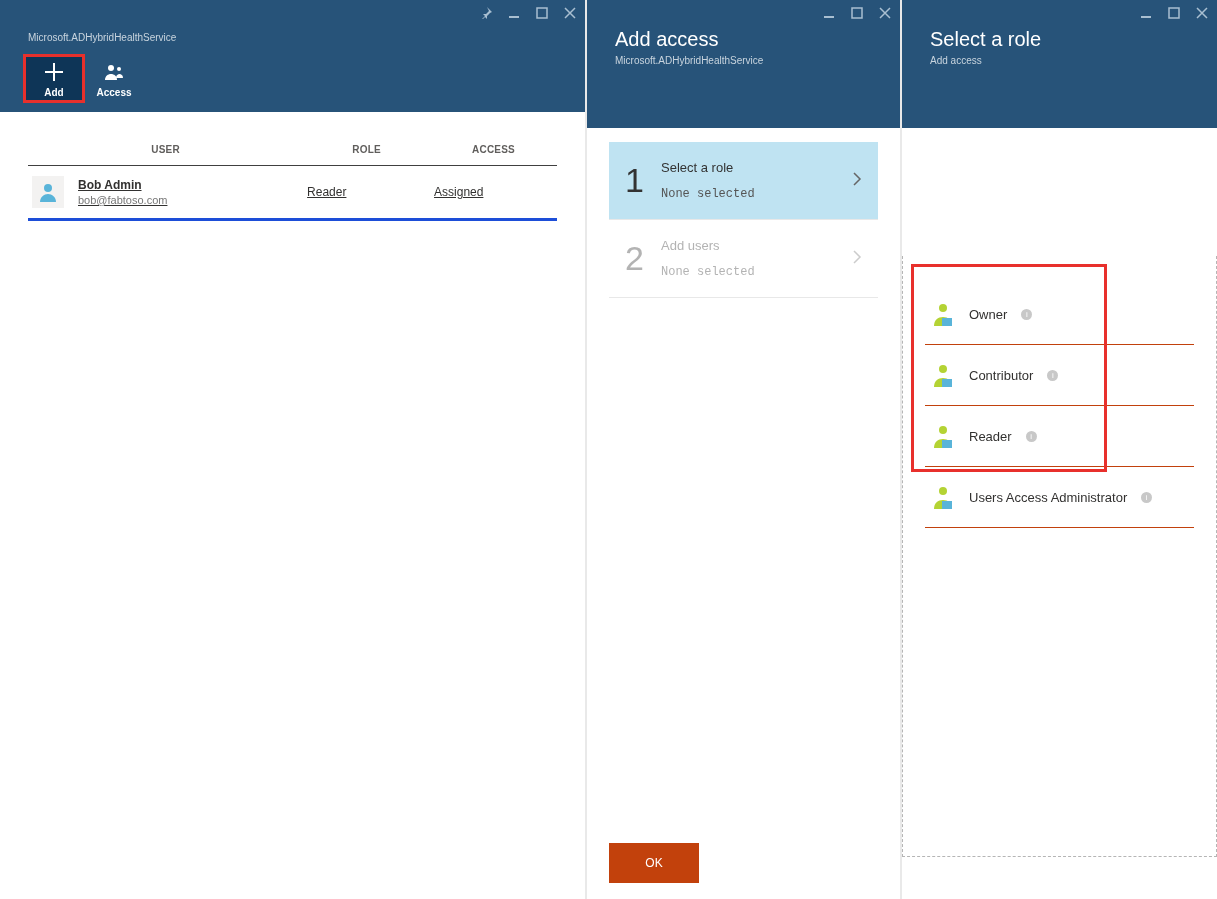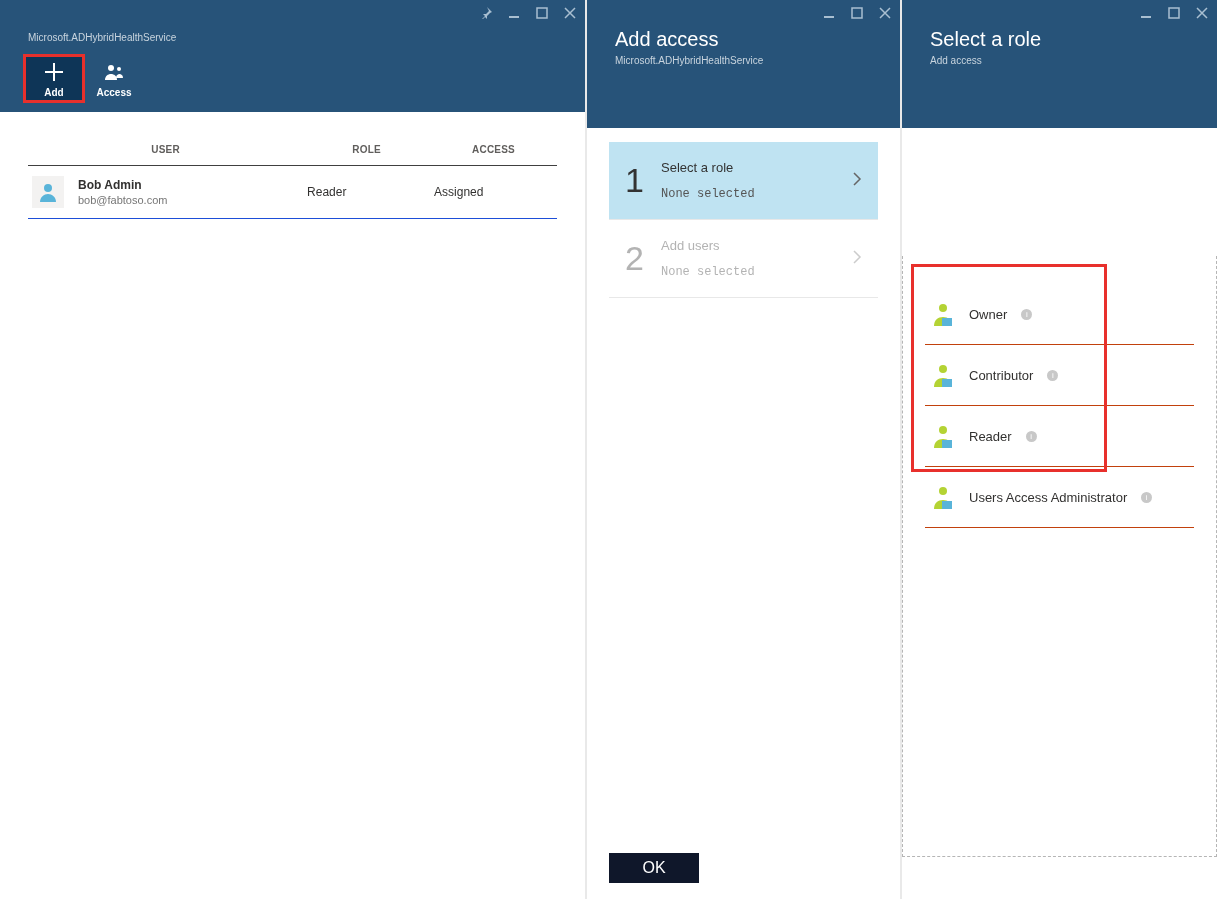--- a/index.html
+++ b/index.html
@@ -70,21 +70,21 @@
   }
 
   
   .tbl { width: 100%; border-collapse: collapse; font-size: 12px; }
   .tbl th {
     text-align: center; font-weight: 600; color:#605e5c;
     padding: 8px 4px 10px; border-bottom: 1px solid #404040;
     font-size: 10px;
     letter-spacing: .02em;
   }
-  .tbl td { padding: 10px 4px; border-bottom: 1px solid #1d4ed8; vertical-align: middle; }
+  .tbl td { padding: 10px 4px; border-bottom: 3px solid #1d4ed8; vertical-align: middle; text-decoration: underline; }
   .user-cell { display:flex; align-items:center; gap: 14px; }
   .avatar {
     width: 32px; height: 32px; background:#f3f2f1;
     display:flex; align-items:center; justify-content:center;
   }
   .avatar svg { display:block; }
   .user-name { font-weight: 600; color:#323130; }
   .user-mail { color:#767676; font-size: 11px; margin-top:2px; }
 
   
@@ -97,22 +97,22 @@
   }
   .step.active { background:#bfe3f2; }
   .step .num { font-size: 34px; font-weight: 300; color:#555; width: 36px; }
   .step.active .num { color:#333; }
   .step.dim .num, .step.dim .st-title, .step.dim .st-sub { color:#b3b3b3; }
   .st-title { font-size: 13px; color:#333; }
   .st-sub { font-size: 12px; color:#555; margin-top:12px;font-family:Liberation Mono, monospace; }
   .chev { position:absolute; right:16px; color:#888; }
   .ok-bar { padding: 0 0 16px 0; }
   .ok-btn {
-    background:#0f172a; color:#fff; border:none;
-    width: 90px; height: 30px; font-size: 16px; cursor:pointer;
+    background:#c2410c; color:#fff; border:none;
+    width: 90px; height: 40px; font-size: 12px; cursor:pointer;
     text-align:center;
   }
 
   
   .role-list { margin-top: 4px; }
   .role-item {
     display:flex; align-items:center; gap:12px;
     padding: 16px 4px;
     border-bottom: 1px solid #c2410c;
     cursor:pointer;

